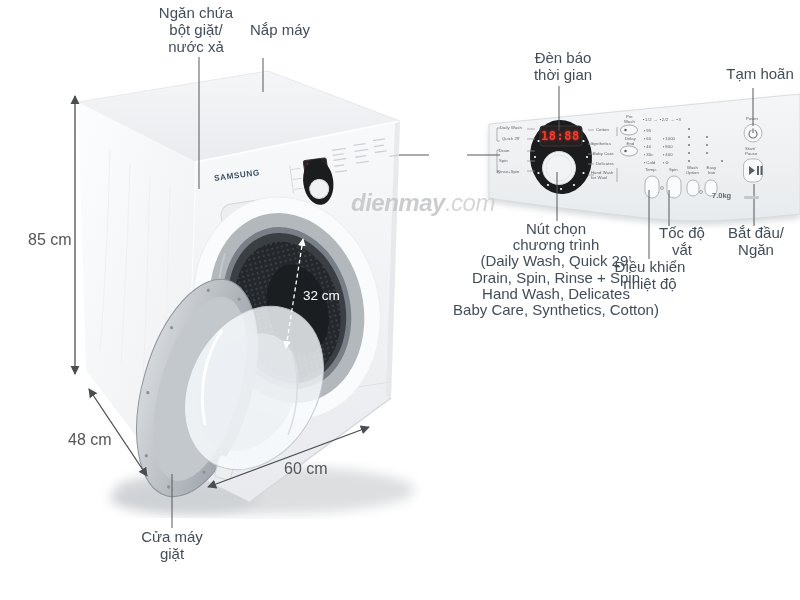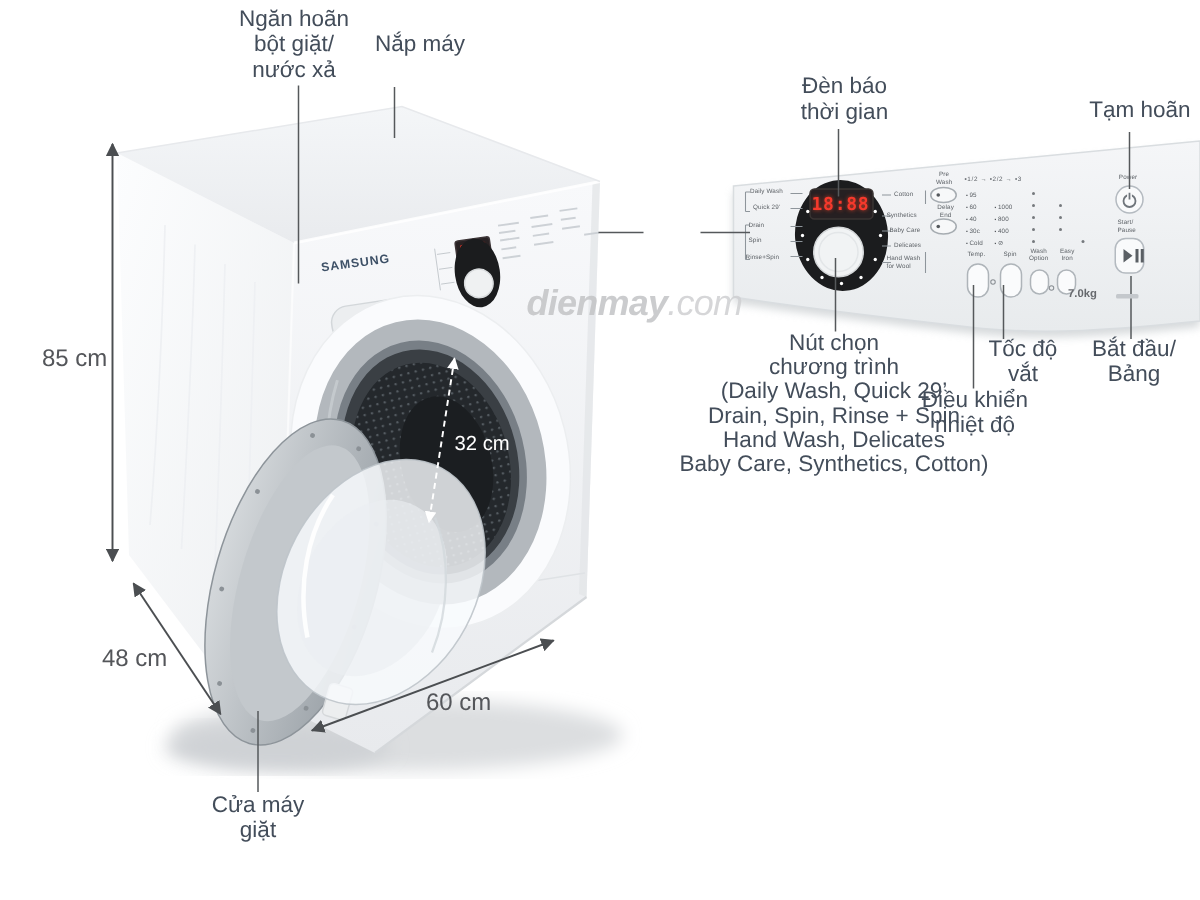--- a/index.html
+++ b/index.html
@@ -257,39 +257,39 @@
   <path d="M303,239 L286,348" stroke="#ffffff" stroke-width="1.3" stroke-dasharray="4,3" fill="none" marker-start="url(#aw)" marker-end="url(#aw)"></path>
 </svg>
 
 <div id="watermark"><span class="wm-b">dienmay</span><span class="wm-r">.com</span></div>
 
 <div id="brand">SAMSUNG</div>
 <div id="lcd">18:88</div>
 <div id="capacity">7.0kg</div>
 <div id="modelbar"></div>
 
-<div class="lbl" style="left:146px;top:5px;width:100px;">Ngăn hoãn
+<div class="lbl" style="left:146px;top:5px;width:100px;">Ngăn chứa
 bột giặt/
 nước xả</div>
 <div class="lbl" style="left:238px;top:22px;width:84px;">Nắp máy</div>
 <div class="lbl" style="left:523px;top:50px;width:80px;">Đèn báo
 thời gian</div>
 <div class="lbl" style="left:718px;top:66px;width:84px;">Tạm hoãn</div>
 <div class="lbl" style="left:437px;top:221px;width:238px;line-height:1.08;">Nút chọn
 chương trình
 (Daily Wash, Quick 29’
 Drain, Spin, Rinse + Spin
 Hand Wash, Delicates
 Baby Care, Synthetics, Cotton)</div>
 <div class="lbl" style="left:608px;top:259px;width:84px;">Điều khiển
 nhiệt độ</div>
 <div class="lbl" style="left:644px;top:225px;width:76px;">Tốc độ
 vắt</div>
 <div class="lbl" style="left:716px;top:225px;width:80px;">Bắt đầu/
-Bảng</div>
+Ngăn</div>
 <div class="lbl" style="left:130px;top:529px;width:84px;">Cửa máy
 giặt</div>
 
 <div class="dim" style="left:28px;top:231px;">85 cm</div>
 <div class="dim" style="left:68px;top:431px;">48 cm</div>
 <div class="dim" style="left:284px;top:460px;">60 cm</div>
 <div class="drum-dim" style="left:303px;top:288px;">32 cm</div>
 
 <div class="tiny" style="left:643px;top:117px;letter-spacing:1px;">▪1/2 → ▪2/2 → ▪3</div>
 <div class="tiny" style="left:500px;top:125px;">Daily Wash</div>

